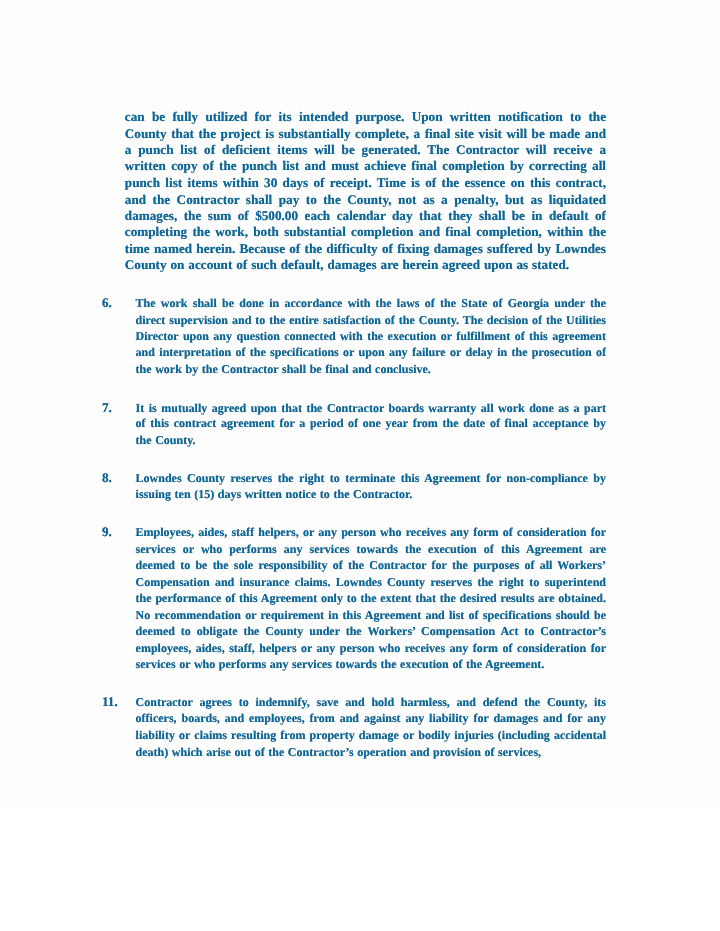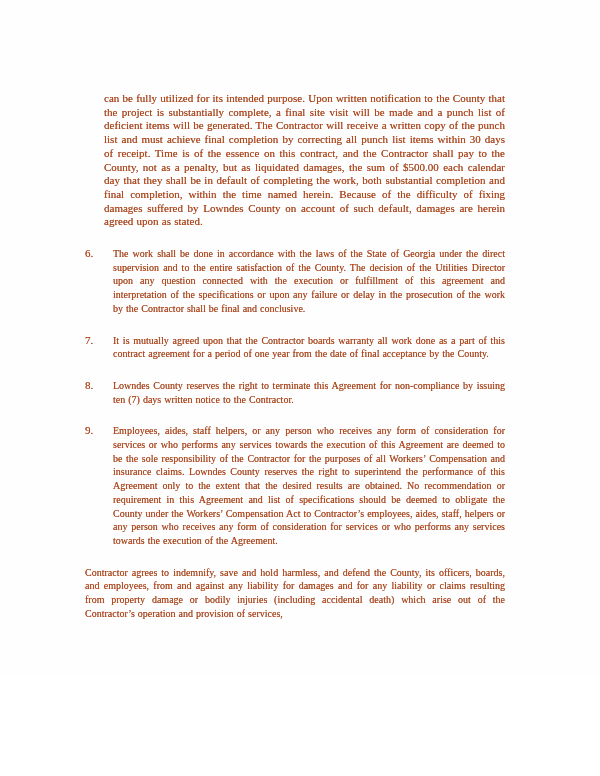--- a/index.html
+++ b/index.html
@@ -7,21 +7,22 @@
     padding: 0;
     background: #ffffff;
   }
   .page {
     position: relative;
     width: 600px;
     height: 676px;
     background: #fefefe;
     overflow: hidden;
     font-family: "Liberation Serif", "DejaVu Serif", serif;
-    color: #c2410c;
+    color: #0369a1;
+    font-weight: bold;
   }
   .content {
     position: absolute;
     left: 85px;
     top: 92px;
     width: 420px;
     filter: blur(0.25px);
     text-shadow: 0 0 0.35px rgba(20,20,20,0.55);
   }
   .para {
@@ -66,27 +67,28 @@
       <div class="txt">The work shall be done in accordance with the laws of the State of Georgia under the direct supervision and to the entire satisfaction of the County.  The decision of the Utilities Director upon any question connected with the execution or fulfillment of this agreement and interpretation of the specifications or upon any failure or delay in the prosecution of the work by the Contractor shall be final and conclusive.</div>
     </div>
 
     <div class="item">
       <span class="num">7.</span>
       <div class="txt">It is mutually agreed upon that the Contractor boards warranty all work done as a part of this contract agreement for a period of one year from the date of final acceptance by the County.</div>
     </div>
 
     <div class="item">
       <span class="num">8.</span>
-      <div class="txt">Lowndes County reserves the right to terminate this Agreement for non-compliance by issuing ten (7) days written notice to the Contractor.</div>
+      <div class="txt">Lowndes County reserves the right to terminate this Agreement for non-compliance by issuing ten (15) days written notice to the Contractor.</div>
     </div>
 
     <div class="item">
       <span class="num">9.</span>
       <div class="txt">Employees, aides, staff helpers, or any person who receives any form of consideration for services or who performs any services towards the execution of this Agreement are deemed to be the sole responsibility of the Contractor for the purposes of all Workers’ Compensation and insurance claims.  Lowndes County reserves the right to superintend the performance of this Agreement only to the extent that the desired results are obtained.   No recommendation or requirement in this Agreement and list of specifications should be deemed to obligate the County under the Workers’ Compensation Act to Contractor’s employees, aides, staff, helpers or any person who receives any form of consideration for services or who performs any services towards the execution of the Agreement.</div>
     </div>
 
 
     <div class="item">
+      <span class="num">11.</span>
       <div class="txt">Contractor agrees to indemnify, save and hold harmless, and defend the County, its officers, boards, and employees, from and against any liability for damages and for any liability or claims resulting from property damage or bodily injuries (including accidental death) which arise out of the Contractor’s operation and provision of services,</div>
     </div>
 
   </div>
 </div>
 
 </body></html>

